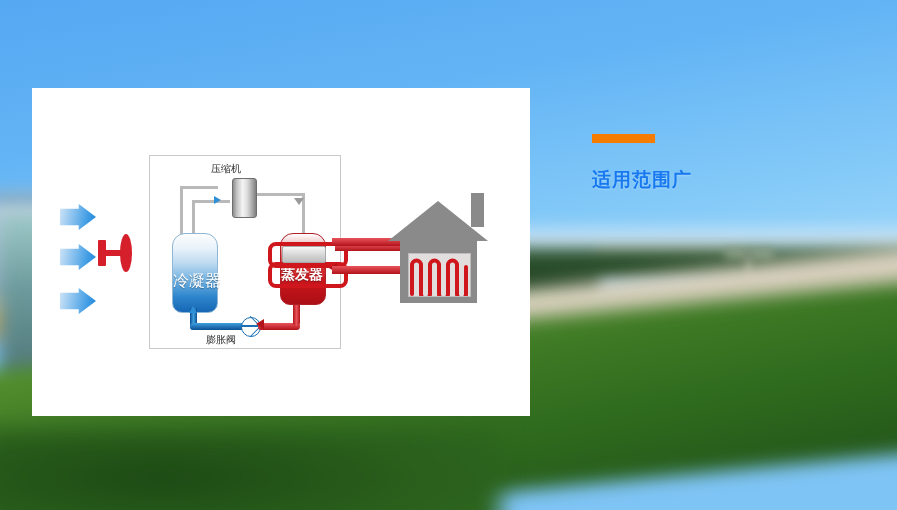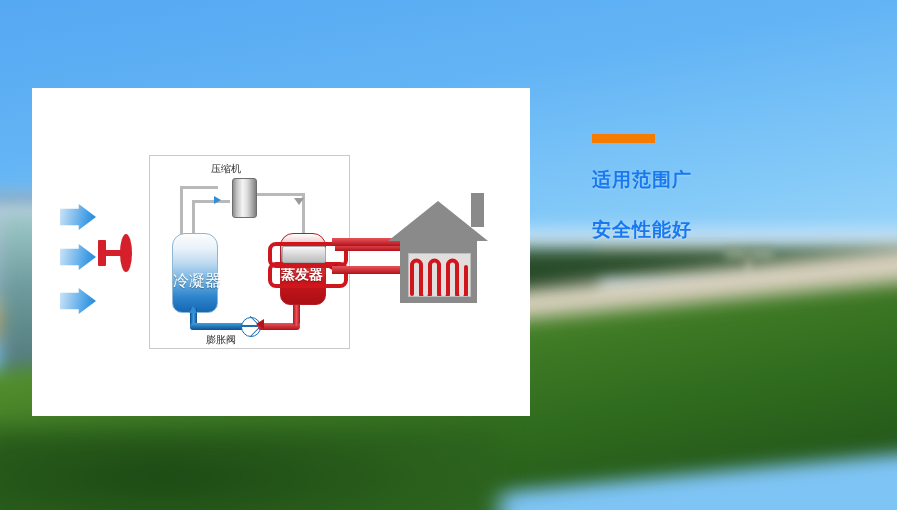--- a/index.html
+++ b/index.html
@@ -93,21 +93,21 @@
     background:linear-gradient(100deg,#cfe4f7 0%,#8cc3ef 35%,#3f9ce4 75%,#1f86d8 100%);
     clip-path:polygon(0% 18%,52% 18%,52% 0%,100% 50%,52% 100%,52% 82%,0% 82%);
   }
   .fan-bar{
     position:absolute;background:#d51f2a;
   }
 
   
   #diagram{
     position:absolute;left:117px;top:67px;width:190px;height:192px;
-    border:1px solid #c9c9c9;background:#fff;padding-left:9px;
+    border:1px solid #c9c9c9;background:#fff;
   }
   .pipe{position:absolute;}
   .lbl{
     position:absolute;font-size:10px;color:#2b2b2b;white-space:nowrap;
     font-family:"DejaVu Sans","Liberation Sans",sans-serif;
   }
 
   
   .comp-body{
     position:absolute;width:23px;height:38px;border-radius:3px;
@@ -279,16 +279,15 @@
     <svg style="position:absolute;left:376px;top:165px;" width="62" height="43">
       <path d="M4 41 L4 12 A4.5 4.5 0 0 1 13 12 L13 41 M13 41 A4.5 4.5 0 0 0 22 41
                L22 12 A4.5 4.5 0 0 1 31 12 L31 41 A4.5 4.5 0 0 0 40 41
                L40 12 A4.5 4.5 0 0 1 49 12 L49 41 A4.5 4.5 0 0 0 58 41 L58 14" fill="none" stroke="#cf161d" stroke-width="4" stroke-linecap="round"></path>
     </svg>
   </div>
 
   <div id="right">
     <div id="rule"></div>
     <div class="bullet">适用范围广</div>
-    <div class="bullet">安全性能好</div>
   </div>
 
 </div>
 
 </body></html>

